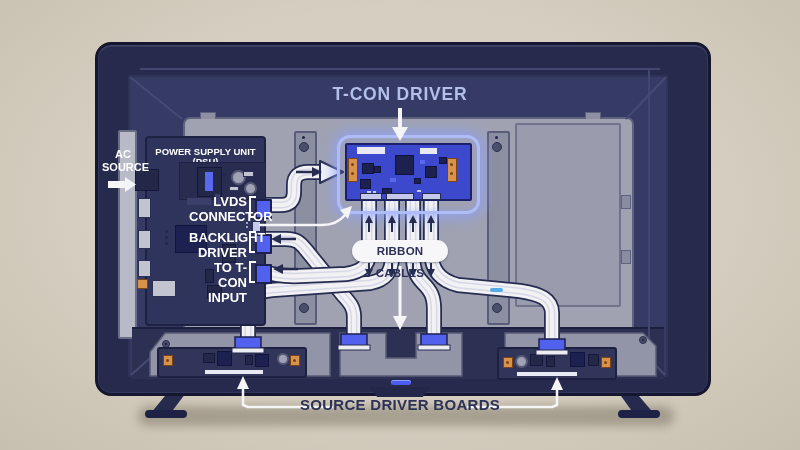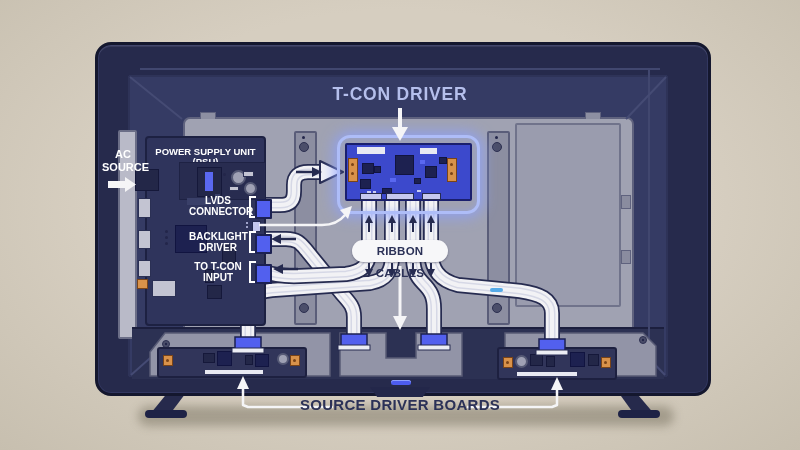--- a/index.html
+++ b/index.html
@@ -44,21 +44,21 @@
   .orange{background:#d9924a;border:1px solid #7a4418;}
   .odot{width:3px;height:3px;border-radius:50%;background:#7a4418;position:absolute;left:2px;}
   .cap{border-radius:50%;background:#9fa1b4;border:2px solid #565a76;}
   .stub{background:#c6c9ee;border:1px solid #262b50;}
   
   .lbl{color:#ffffff;font-weight:bold;line-height:1.08;}
   .title{left:300px;top:84px;width:200px;text-align:center;color:#b5bfec;font-size:17.5px;font-weight:bold;letter-spacing:.8px;}
   .board-title{left:0;top:9px;width:100%;text-align:center;font-size:9.5px;letter-spacing:0;}
   .board-foot{left:0;top:163px;width:100%;text-align:center;font-size:11.5px;letter-spacing:.6px;}
   .ac-label{left:102px;top:148px;width:42px;text-align:center;font-size:11px;line-height:1.15;}
-  .conn-label{width:58px;text-align:center;font-size:10px;line-height:1.14;letter-spacing:0;}
+  .conn-label{width:58px;text-align:right;font-size:13px;line-height:1.14;letter-spacing:0;}
   .bracket{width:5px;height:18px;border:2px solid #fff;border-right:none;background:transparent;}
   .conn-blue{width:13px;height:16px;background:#5260ee;border:2px solid #1c2152;border-radius:1px;}
   .pill{left:352px;top:240px;width:96px;height:22px;background:#f7f7f9;border-radius:12px;box-shadow:0 1px 2px rgba(30,33,60,.4);
         color:#2b3157;font-weight:bold;font-size:11.5px;text-align:center;line-height:22px;letter-spacing:.2px;}
   .src-line1{left:250px;top:396px;width:300px;text-align:center;color:#2b3157;font-weight:bold;font-size:15px;letter-spacing:.3px;}
   .src-line2{left:250px;top:414px;width:300px;text-align:center;color:#2b3157;font-weight:bold;font-size:10.5px;letter-spacing:.2px;}
 </style>
 </head>
 <body>
 

